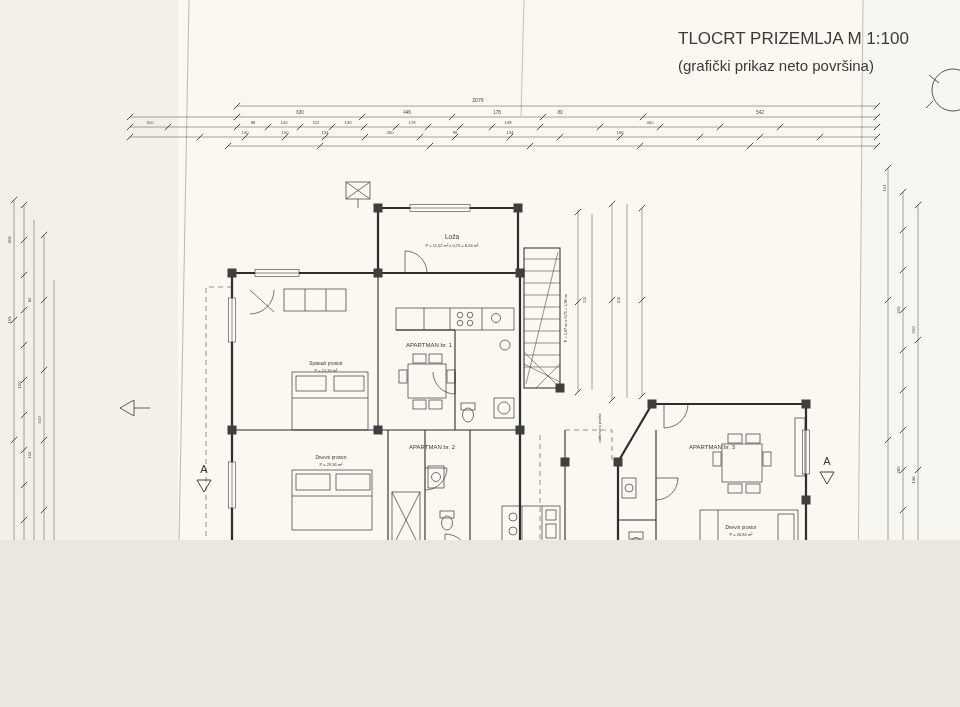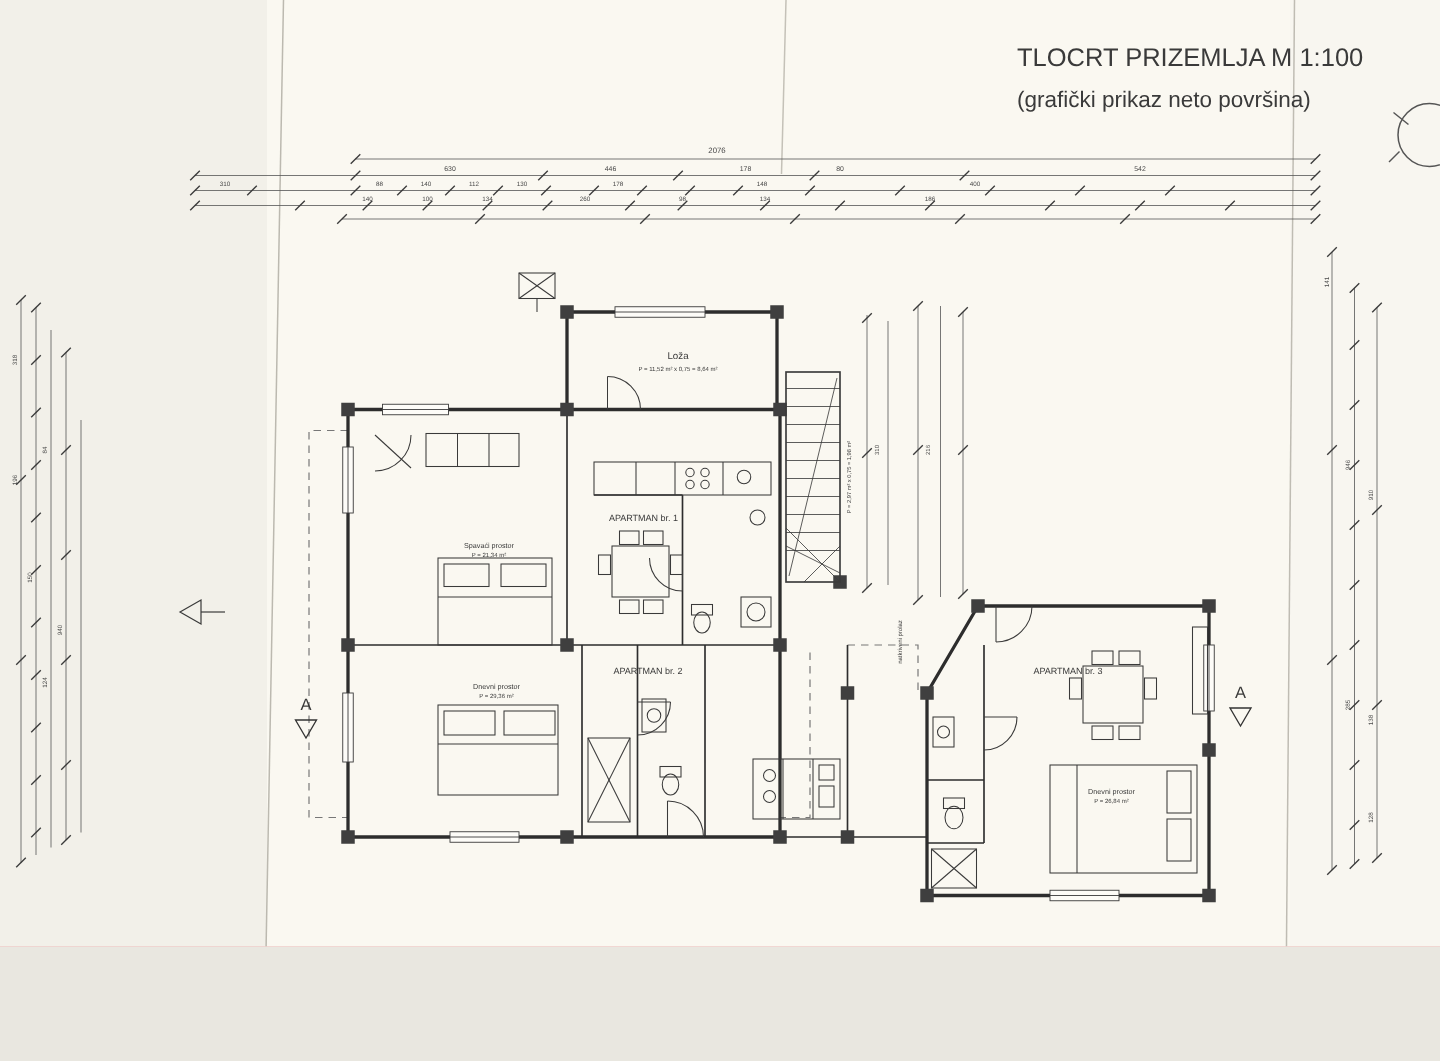--- a/index.html
+++ b/index.html
@@ -1,17 +1,17 @@
 <!DOCTYPE html>
 <html><head>
 <meta charset="utf-8">
 <style>
   html,body{margin:0;padding:0;background:#e9e7e0;}
   .sheet{
-    position:relative;width:960px;height:631px;overflow:hidden;
+    position:relative;width:960px;height:540px;overflow:hidden;
     background:#ef4444;font-family:"Liberation Sans",sans-serif;
   }
   svg text{font-family:"Liberation Sans",sans-serif;fill:#3a3a3a;}
   .dim{fill:#4a4a4a;}
 </style>
 </head>
 <body>
 
 <div class="sheet">
 <svg width="960" height="707" viewBox="0 0 960 707">

